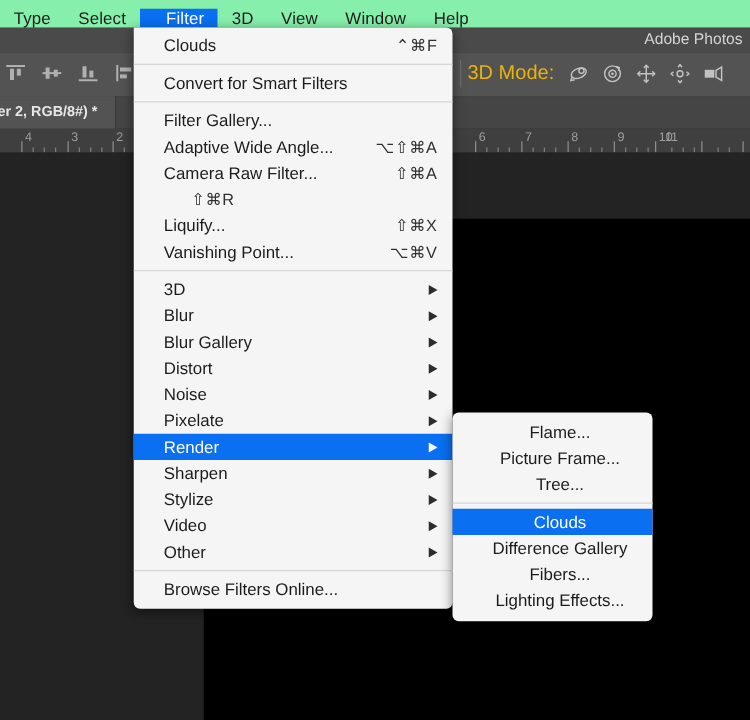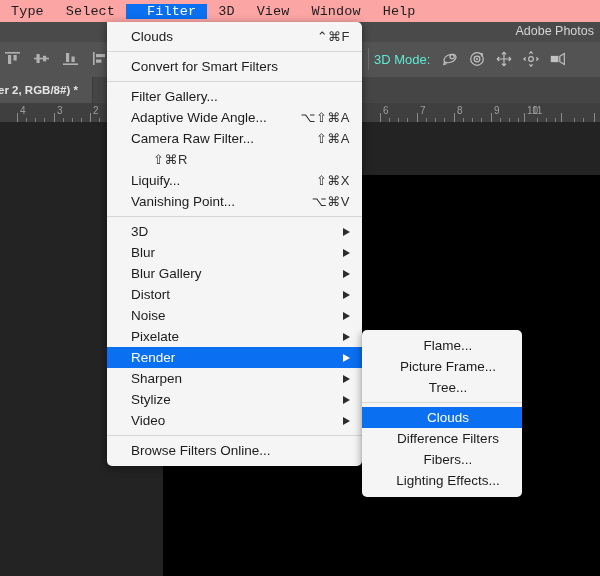--- a/index.html
+++ b/index.html
@@ -15,24 +15,23 @@
     font-family: "Liberation Sans", sans-serif;
     background: #2b2b2b;
     -webkit-font-smoothing: antialiased;
   }
 
   
   .menubar {
     position: absolute;
     left: 0; top: 0;
     width: 600px; height: 22px;
-    background: #fca5a5;
-    display: flex;
-    align-items: center;
-    font-family: Liberation Mono, monospace;
+    background: #86efac;
+    display: flex;
+    align-items: flex-end;
   }
   .menubar-item {
     display: flex;
     align-items: center;
     padding: 0 11px;
     font-size: 13.5px;
     color: #1d1d1d;
     letter-spacing: 0.1px;
     white-space: nowrap;
   }
@@ -78,22 +77,22 @@
     background: #6d6d6d;
   }
   .mode3d {
     position: absolute;
     left: 374px; top: 50px;
     display: flex;
     align-items: center;
     gap: 9px;
   }
   .mode3d-label {
-    font-size: 13px;
-    color: #5eead4;
+    font-size: 16px;
+    color: #eab308;
     margin-right: 2px;
     white-space: nowrap;
   }
   .mode3d-icon { width: 18px; height: 18px; display:block; }
 
   
   .tabstrip {
     position: absolute;
     left: 0; top: 77px;
     width: 600px; height: 26px;
@@ -445,20 +444,24 @@
         <span class="menu-arrow"></span>
       </div>
       <div class="menu-row">
         <span class="menu-label">Stylize</span>
         <span class="menu-arrow"></span>
       </div>
       <div class="menu-row">
         <span class="menu-label">Video</span>
         <span class="menu-arrow"></span>
       </div>
+      <div class="menu-row">
+        <span class="menu-label">Other</span>
+        <span class="menu-arrow"></span>
+      </div>
     </div>
     <div class="menu-sep"></div>
     <div>
       <div class="menu-row">
         <span class="menu-label">Browse Filters Online...</span>
       </div>
     </div>
   </div>
 
   <div class="menu render-submenu">
@@ -472,21 +475,21 @@
       <div class="menu-row">
         <span class="menu-label">Tree...</span>
       </div>
     </div>
     <div class="menu-sep"></div>
     <div>
       <div class="menu-row highlight">
         <span class="menu-label">Clouds</span>
       </div>
       <div class="menu-row">
-        <span class="menu-label">Difference Filters</span>
+        <span class="menu-label">Difference Gallery</span>
       </div>
       <div class="menu-row">
         <span class="menu-label">Fibers...</span>
       </div>
       <div class="menu-row">
         <span class="menu-label">Lighting Effects...</span>
       </div>
     </div>
   </div>
 

